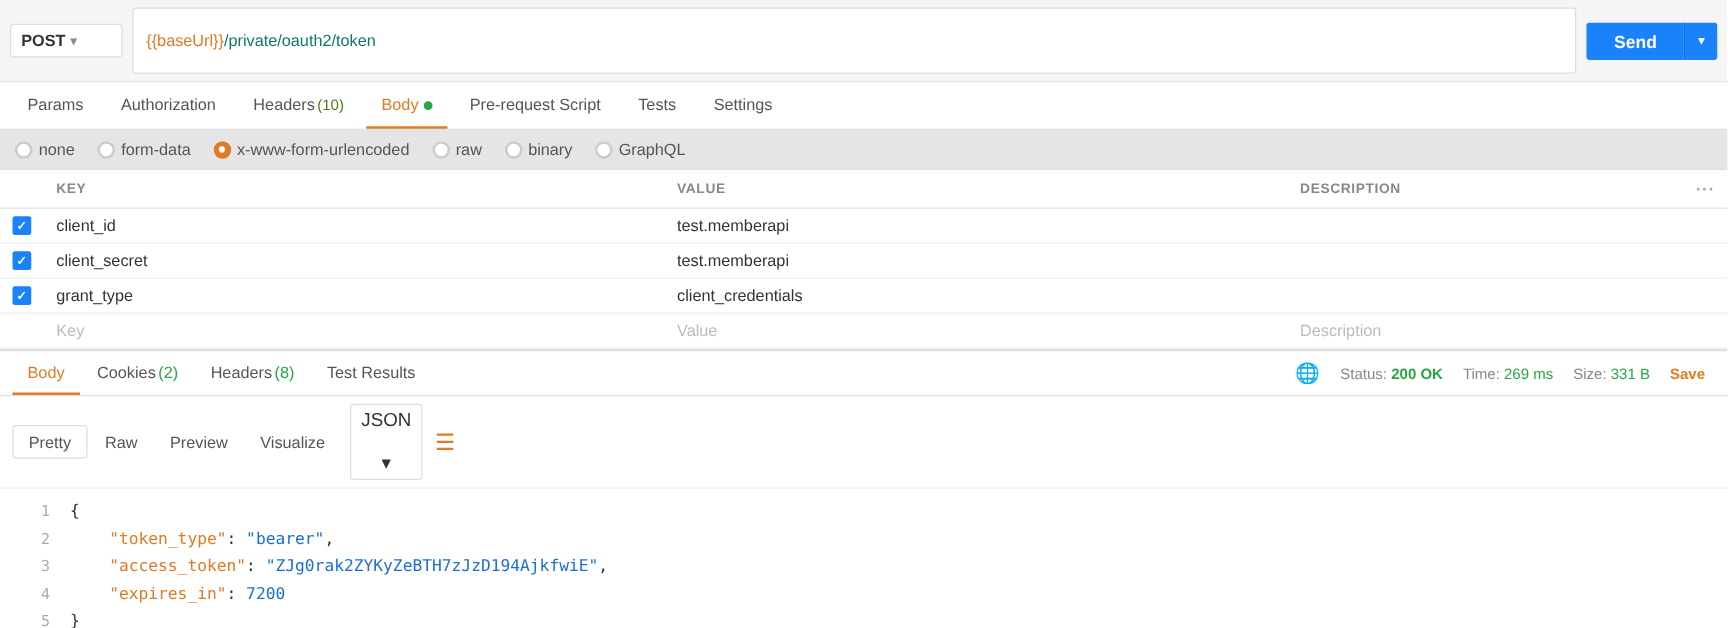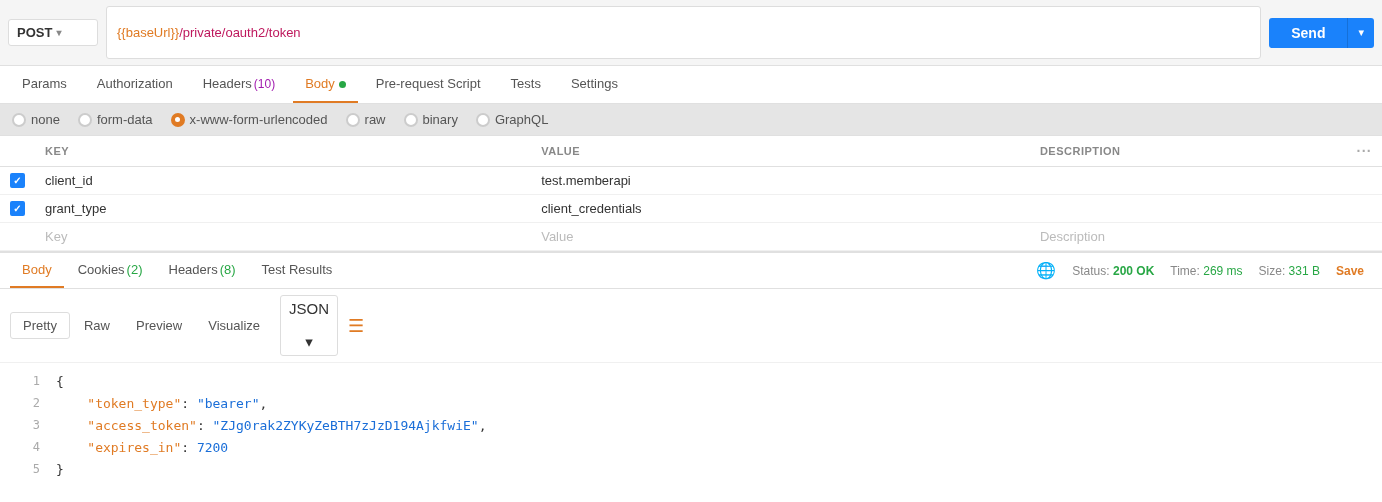--- a/index.html
+++ b/index.html
@@ -70,21 +70,21 @@
       font-size: 13px;
       border-bottom: 2px solid transparent;
       white-space: nowrap;
     }
     .tab.active {
       color: #e07b24;
       border-bottom: 2px solid #e07b24;
       font-weight: 500;
     }
     .tab .badge {
-      color: #a21caf;
+      color: #4d7c0f;
       font-size: 12px;
       margin-left: 2px;
     }
     .tab .dot {
       display: inline-block;
       width: 7px;
       height: 7px;
       background: #28a745;
       border-radius: 50%;
       margin-left: 4px;
@@ -286,21 +286,21 @@
 </head>
 <body>
 
 <div class="top-bar">
   <div class="method-select">
     <span class="method-label">POST</span>
     <span class="dropdown-arrow">▾</span>
   </div>
   <div style="flex:1; background:#fff; border:1px solid #ddd; border-radius:3px; padding:18px 10px; font-size:13px; display:flex; align-items:center;">
     <span style="color:#e07b24;">{{baseUrl}}</span>
-      <span style="color:#be185d;">/private/oauth2/token</span>
+      <span style="color:#0f766e;">/private/oauth2/token</span>
   </div>
   <div class="send-btn-group">
     <button class="send-btn">Send</button>
     <button class="send-arrow-btn">▾</button>
   </div>
 </div>
 
 <div class="tabs-row">
   <div class="tab">Params</div>
   <div class="tab">Authorization</div>
@@ -363,20 +363,31 @@
       <td>test.memberapi</td>
       <td></td>
       <td></td>
     </tr>
     <tr>
       <td>
           <div class="checkbox-cell">
             <div class="cb"></div>
           </div>
         </td>
+      <td>client_secret</td>
+      <td>test.memberapi</td>
+      <td></td>
+      <td></td>
+    </tr>
+    <tr>
+      <td>
+          <div class="checkbox-cell">
+            <div class="cb"></div>
+          </div>
+        </td>
       <td>grant_type</td>
       <td>client_credentials</td>
       <td></td>
       <td></td>
     </tr>
     <tr>
       <td></td>
       <td class="placeholder-cell">Key</td>
       <td class="placeholder-cell">Value</td>
       <td class="placeholder-cell">Description</td>

